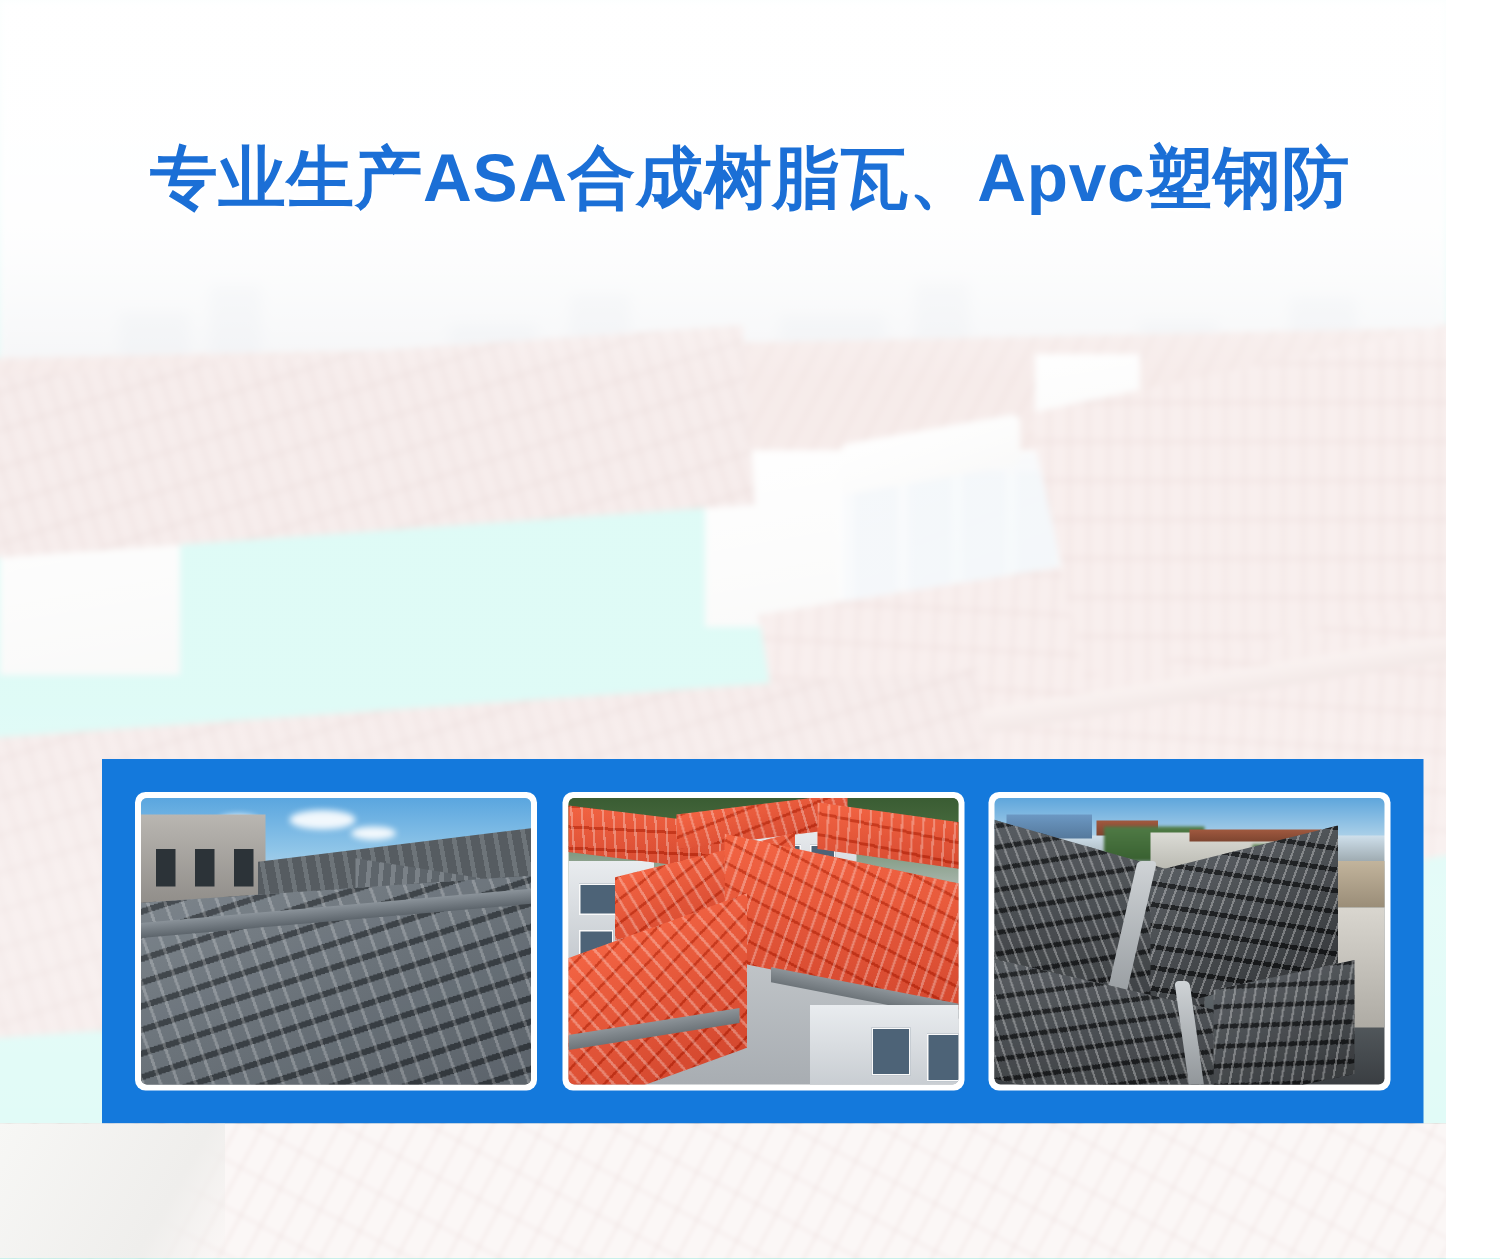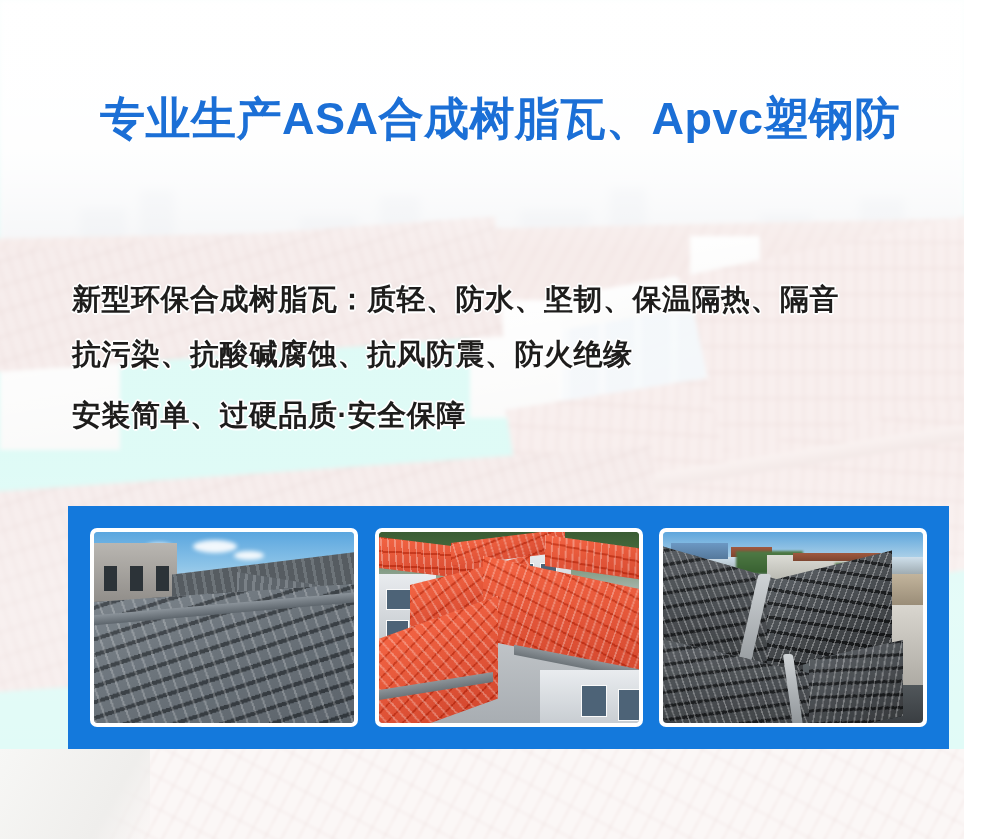--- a/index.html
+++ b/index.html
@@ -288,25 +288,20 @@
 
       <div class="roofplane tile-red" style="left:700px; top:230px; width:420px; height:180px; transform:rotate(-12deg);"></div>
     </div>
     <div class="bg-wash"></div>
   </div>
 
   <div class="headline">
     <span class="hl-line">专业生产ASA合成树脂瓦、Apvc塑钢防</span>
   </div>
 
-  <div class="sub">
-    <span class="sub-line">新型环保合成树脂瓦：质轻、防水、坚韧、保温隔热、隔音</span>
-    <span class="sub-line">抗污染、抗酸碱腐蚀、抗风防震、防火绝缘</span>
-    <span class="sub-line gap">安装简单、过硬品质·安全保障</span>
-  </div>
 
   <div class="gallery">
 
     <div class="photo-frame">
       <div class="photo-inner p1">
         <div class="sky"></div>
         <div class="cloud" style="left:38%; top:4%;  width:44px; height:13px;"></div>
         <div class="cloud" style="left:54%; top:10%; width:30px; height:9px;"></div>
         <div class="cloud" style="left:20%; top:6%;  width:26px; height:8px;"></div>
         <div class="bldg-left"></div>

